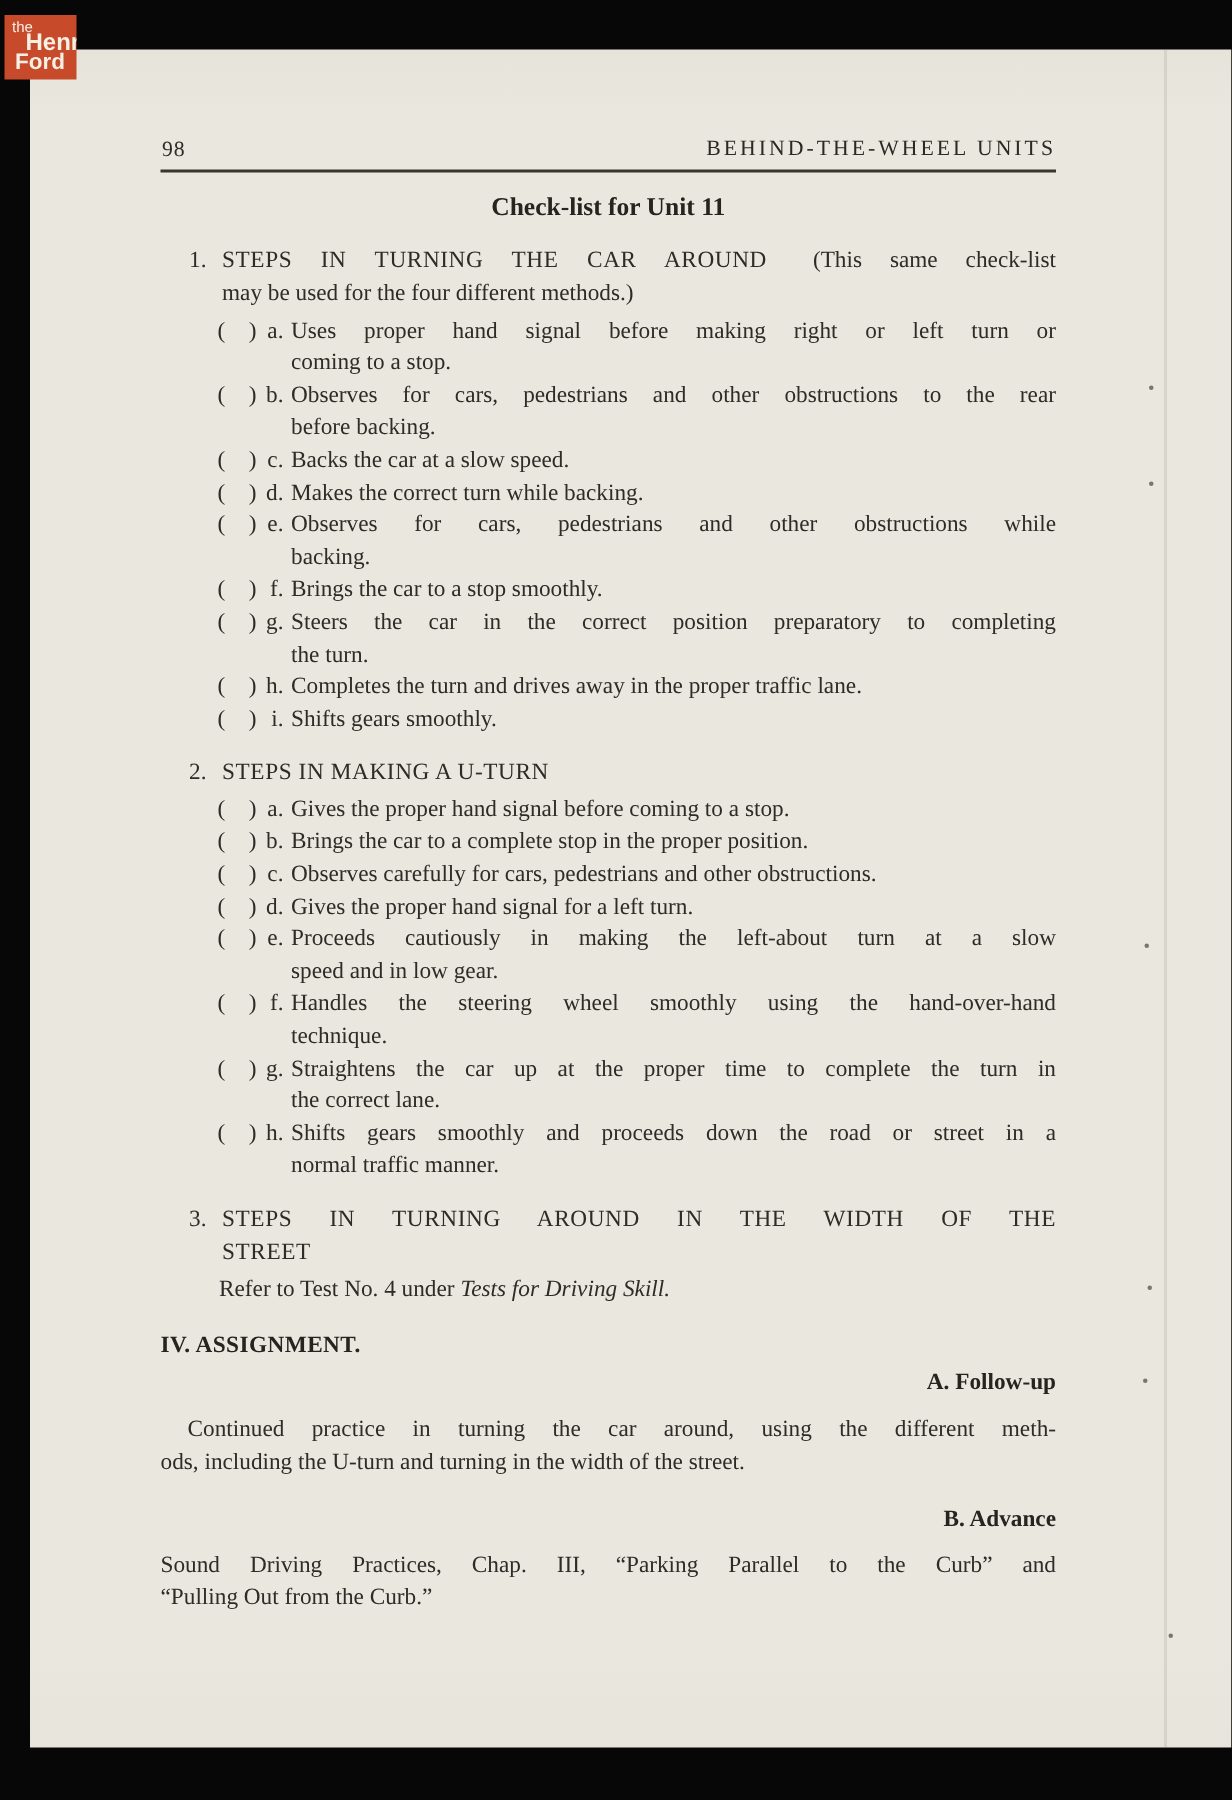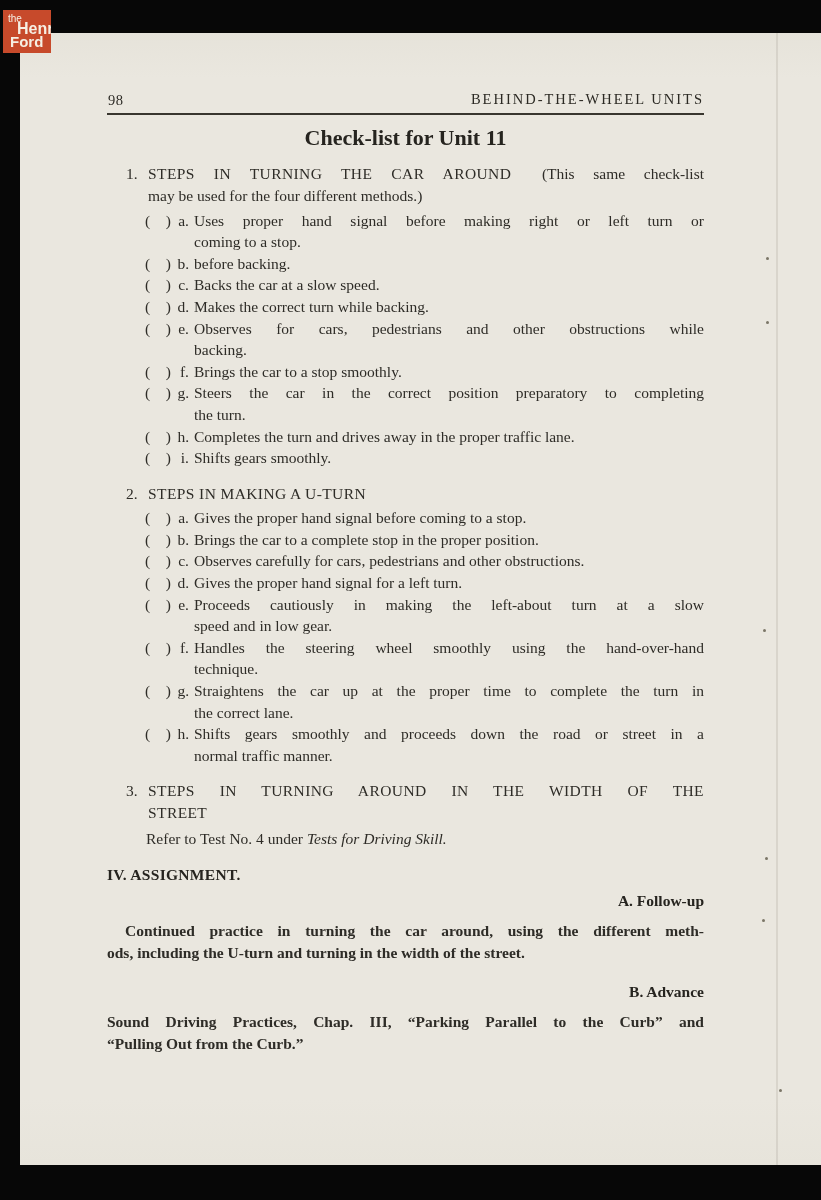--- a/index.html
+++ b/index.html
@@ -17,39 +17,39 @@
     background:rgba(110,104,90,0.14);
   }
   .content {
     position:absolute; left:87px; top:56px; width:597px;
     color:#2e2c27; font-size:15.5px; line-height:21.6px;
   }
   .running-head { position:relative; height:22px; }
   .page-num { position:absolute; left:1px; top:1px; font-size:14.5px; letter-spacing:.5px; }
   .running-title { text-align:right; font-size:14.5px; letter-spacing:2px; color:#2b2923; }
   .rule { height:2.4px; background:#39362f; margin-top:2px; }
-  .page-title { margin-top:12px; text-align:center; font-weight:700; font-size:22px; line-height:22px; color:#26241f; }
+  .page-title { margin-top:12px; text-align:center; font-weight:700; font-size:17px; line-height:22px; color:#26241f; }
 
   .just { text-align:justify; text-align-last:justify; }
   .caps { letter-spacing:.4px; }
   .italic { font-style:italic; }
 
   .sec-head { display:grid; grid-template-columns:22px 1fr; margin:14px 0 3px 19px; }
   .sec-head.tight { margin-bottom:2px; }
   .note { margin-left:12px; }
 
   .items .check-item { display:grid; grid-template-columns:30px 19px 1fr; margin-left:38px; }
   .paren { display:flex; justify-content:space-between; width:26px; }
   .letter { text-align:right; padding-right:5px; }
 
   .refer { margin:4px 0 0 39px; }
   .assign-head { margin-top:15px; font-weight:700; letter-spacing:.3px; color:#26241f; }
   .center-head { margin-top:4px; text-align:right; font-weight:700; color:#26241f; }
   .center-head.advance { margin-top:17px; }
-  .para { margin-top:9px;font-weight:bold; }
+  .para { margin-top:9px; }
   .para .l1 { text-indent:18px; }
 
   .logo {
     position:absolute; left:3px; top:10px; width:48px; height:43px;
     background:#c74a2b; color:#f6efe3;
     font-family:"Liberation Sans","DejaVu Sans",sans-serif; overflow:hidden;
   }
   .logo .the   { font-size:10px;  line-height:9px;  margin:4px 0 0 5px; }
   .logo .henry { font-size:16px;  line-height:11px; font-weight:700; margin:0 0 0 14px; }
   .logo .ford  { font-size:15px;  line-height:14px; font-weight:700; margin:1px 0 0 7px; }
@@ -95,20 +95,21 @@
           </div>
   </div>
 
   <div class="check-item">
     <span class="paren">
             <span>(</span>
             <span>)</span>
           </span>
     <span class="letter">b.</span>
     <div class="item-text">
+            <div class="just">Observes for cars, pedestrians and other obstructions to the rear</div>
             <div class="">before backing.</div>
           </div>
   </div>
 
   <div class="check-item">
     <span class="paren">
             <span>(</span>
             <span>)</span>
           </span>
     <span class="letter">c.</span>

